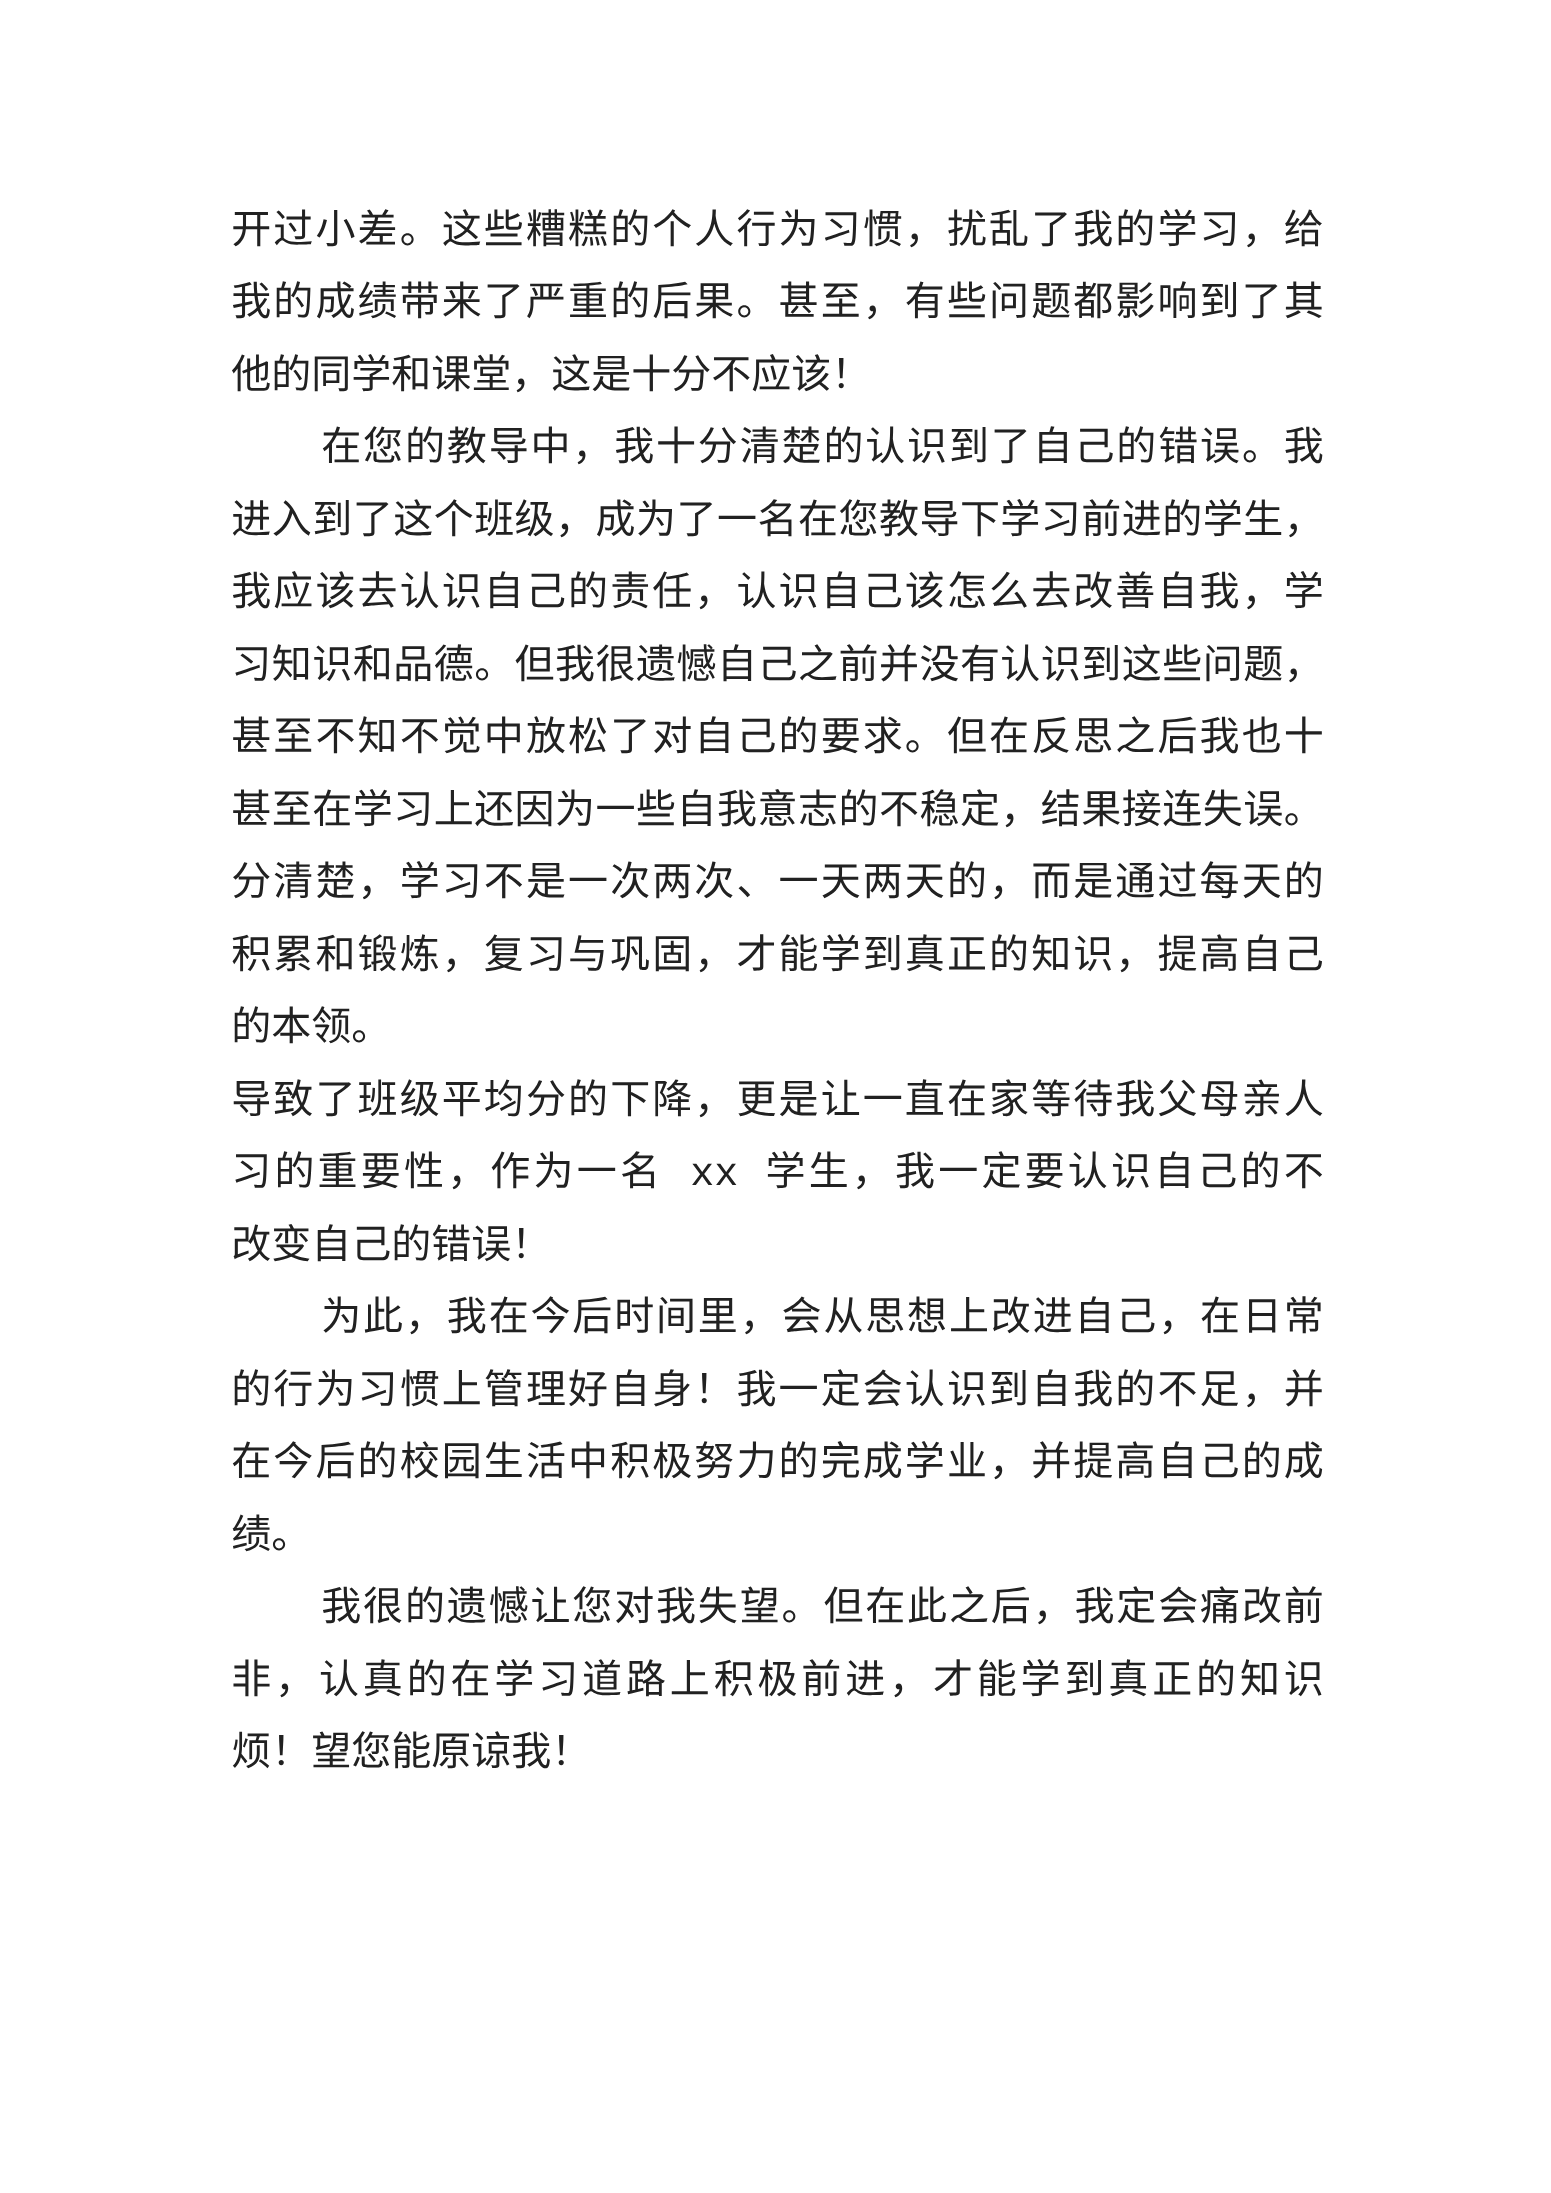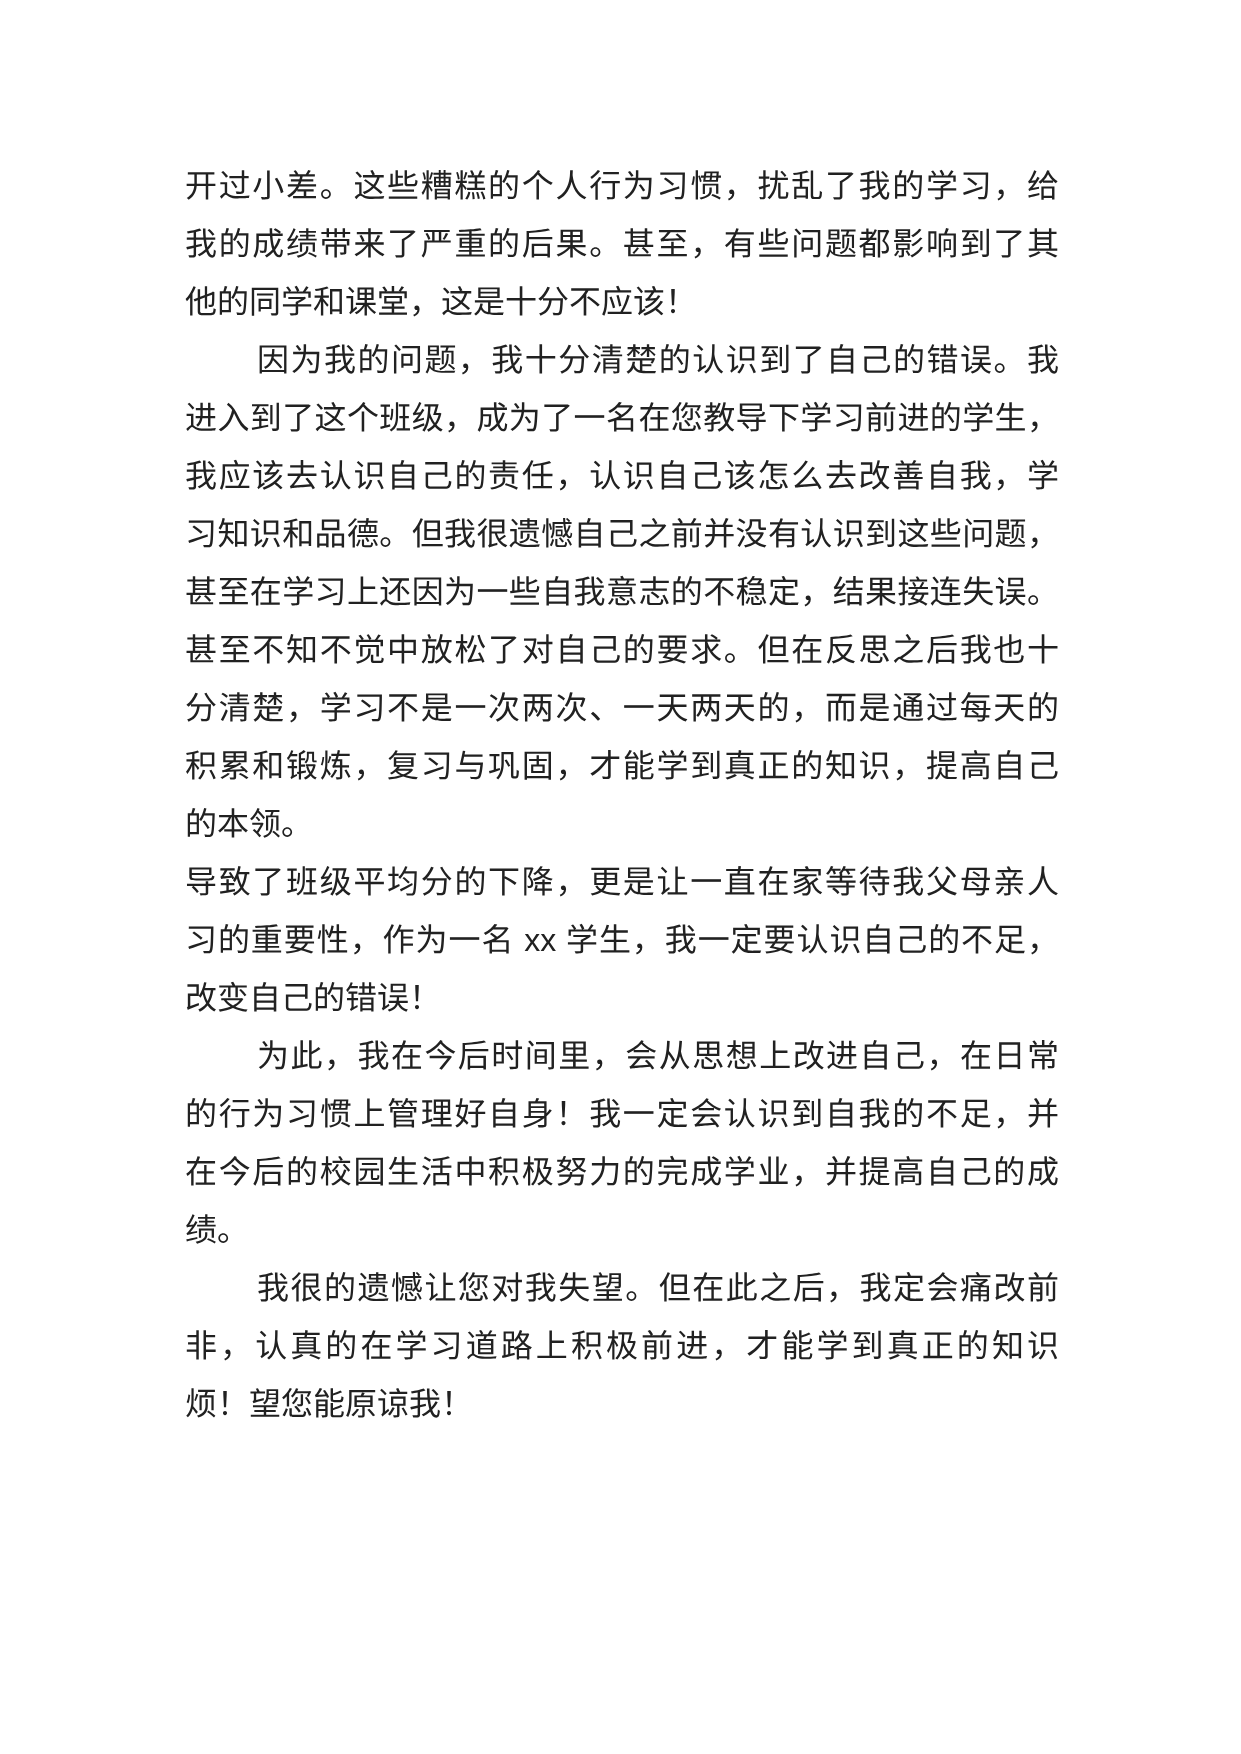--- a/index.html
+++ b/index.html
@@ -6,21 +6,21 @@
     margin: 0;
     padding: 0;
     background: #ffffff;
   }
   .page {
     position: relative;
     width: 1098px;
     height: 1754px;
     background: #ffffff;
     overflow: hidden;
-    font-family: Liberation Sans, sans-serif;
+    font-family: Liberation Mono, monospace;
   }
   .content {
     position: absolute;
     left: 185px;
     top: 157px;
     width: 874px;
   }
   .line {
     height: 58px;
     line-height: 58px;
@@ -40,26 +40,26 @@
   }
 </style>
 </head>
 <body>
 
 <div class="page">
   <div class="content">
     <div class="line">开过小差。这些糟糕的个人行为习惯，扰乱了我的学习，给</div>
     <div class="line">我的成绩带来了严重的后果。甚至，有些问题都影响到了其</div>
     <div class="line para-end">他的同学和课堂，这是十分不应该！</div>
-    <div class="line indent">因为我的问题，我十分清楚的认识到了自己的错误。我</div>
+    <div class="line indent">在您的教导中，我十分清楚的认识到了自己的错误。我</div>
     <div class="line">进入到了这个班级，成为了一名在您教导下学习前进的学生，</div>
     <div class="line">我应该去认识自己的责任，认识自己该怎么去改善自我，学</div>
     <div class="line">习知识和品德。但我很遗憾自己之前并没有认识到这些问题，</div>
+    <div class="line">甚至不知不觉中放松了对自己的要求。但在反思之后我也十</div>
     <div class="line">甚至在学习上还因为一些自我意志的不稳定，结果接连失误。</div>
-    <div class="line">甚至不知不觉中放松了对自己的要求。但在反思之后我也十</div>
     <div class="line">分清楚，学习不是一次两次、一天两天的，而是通过每天的</div>
     <div class="line">积累和锻炼，复习与巩固，才能学到真正的知识，提高自己</div>
     <div class="line para-end">的本领。</div>
     <div class="line">导致了班级平均分的下降，更是让一直在家等待我父母亲人</div>
     <div class="line">习的重要性，作为一名 xx 学生，我一定要认识自己的不足，</div>
     <div class="line para-end">改变自己的错误！</div>
     <div class="line indent">为此，我在今后时间里，会从思想上改进自己，在日常</div>
     <div class="line">的行为习惯上管理好自身！我一定会认识到自我的不足，并</div>
     <div class="line">在今后的校园生活中积极努力的完成学业，并提高自己的成</div>
     <div class="line para-end">绩。</div>

